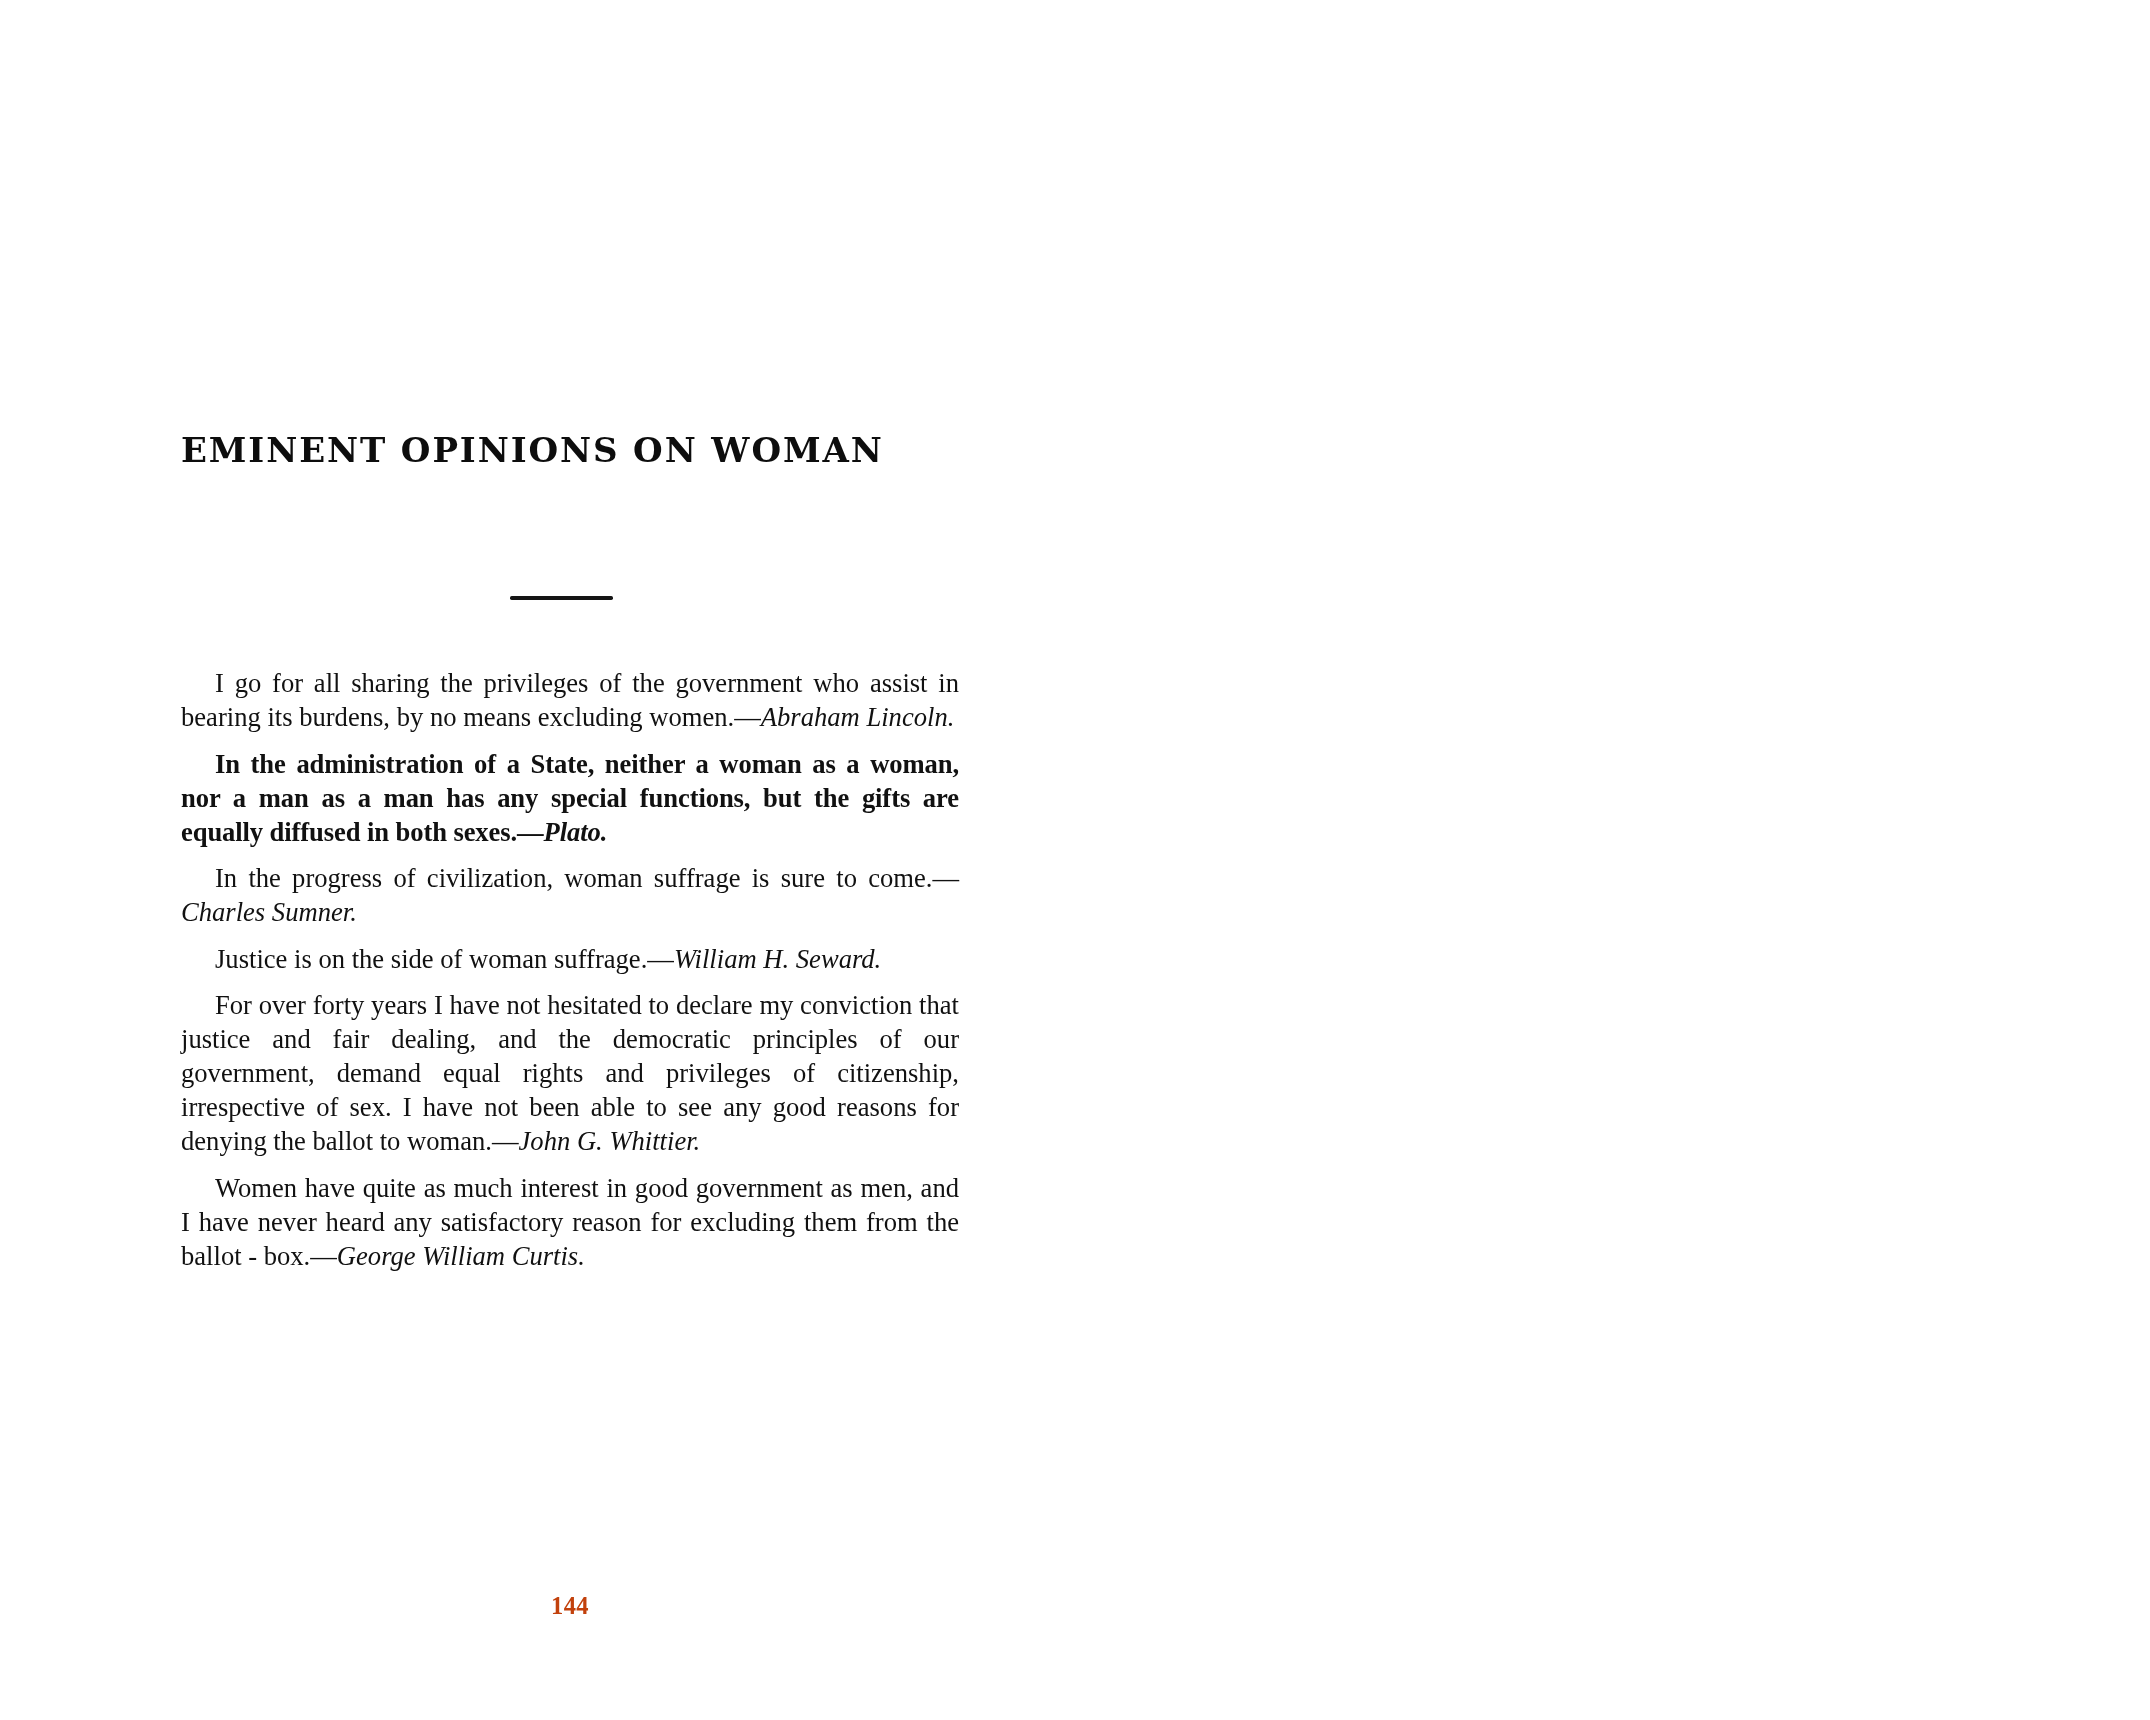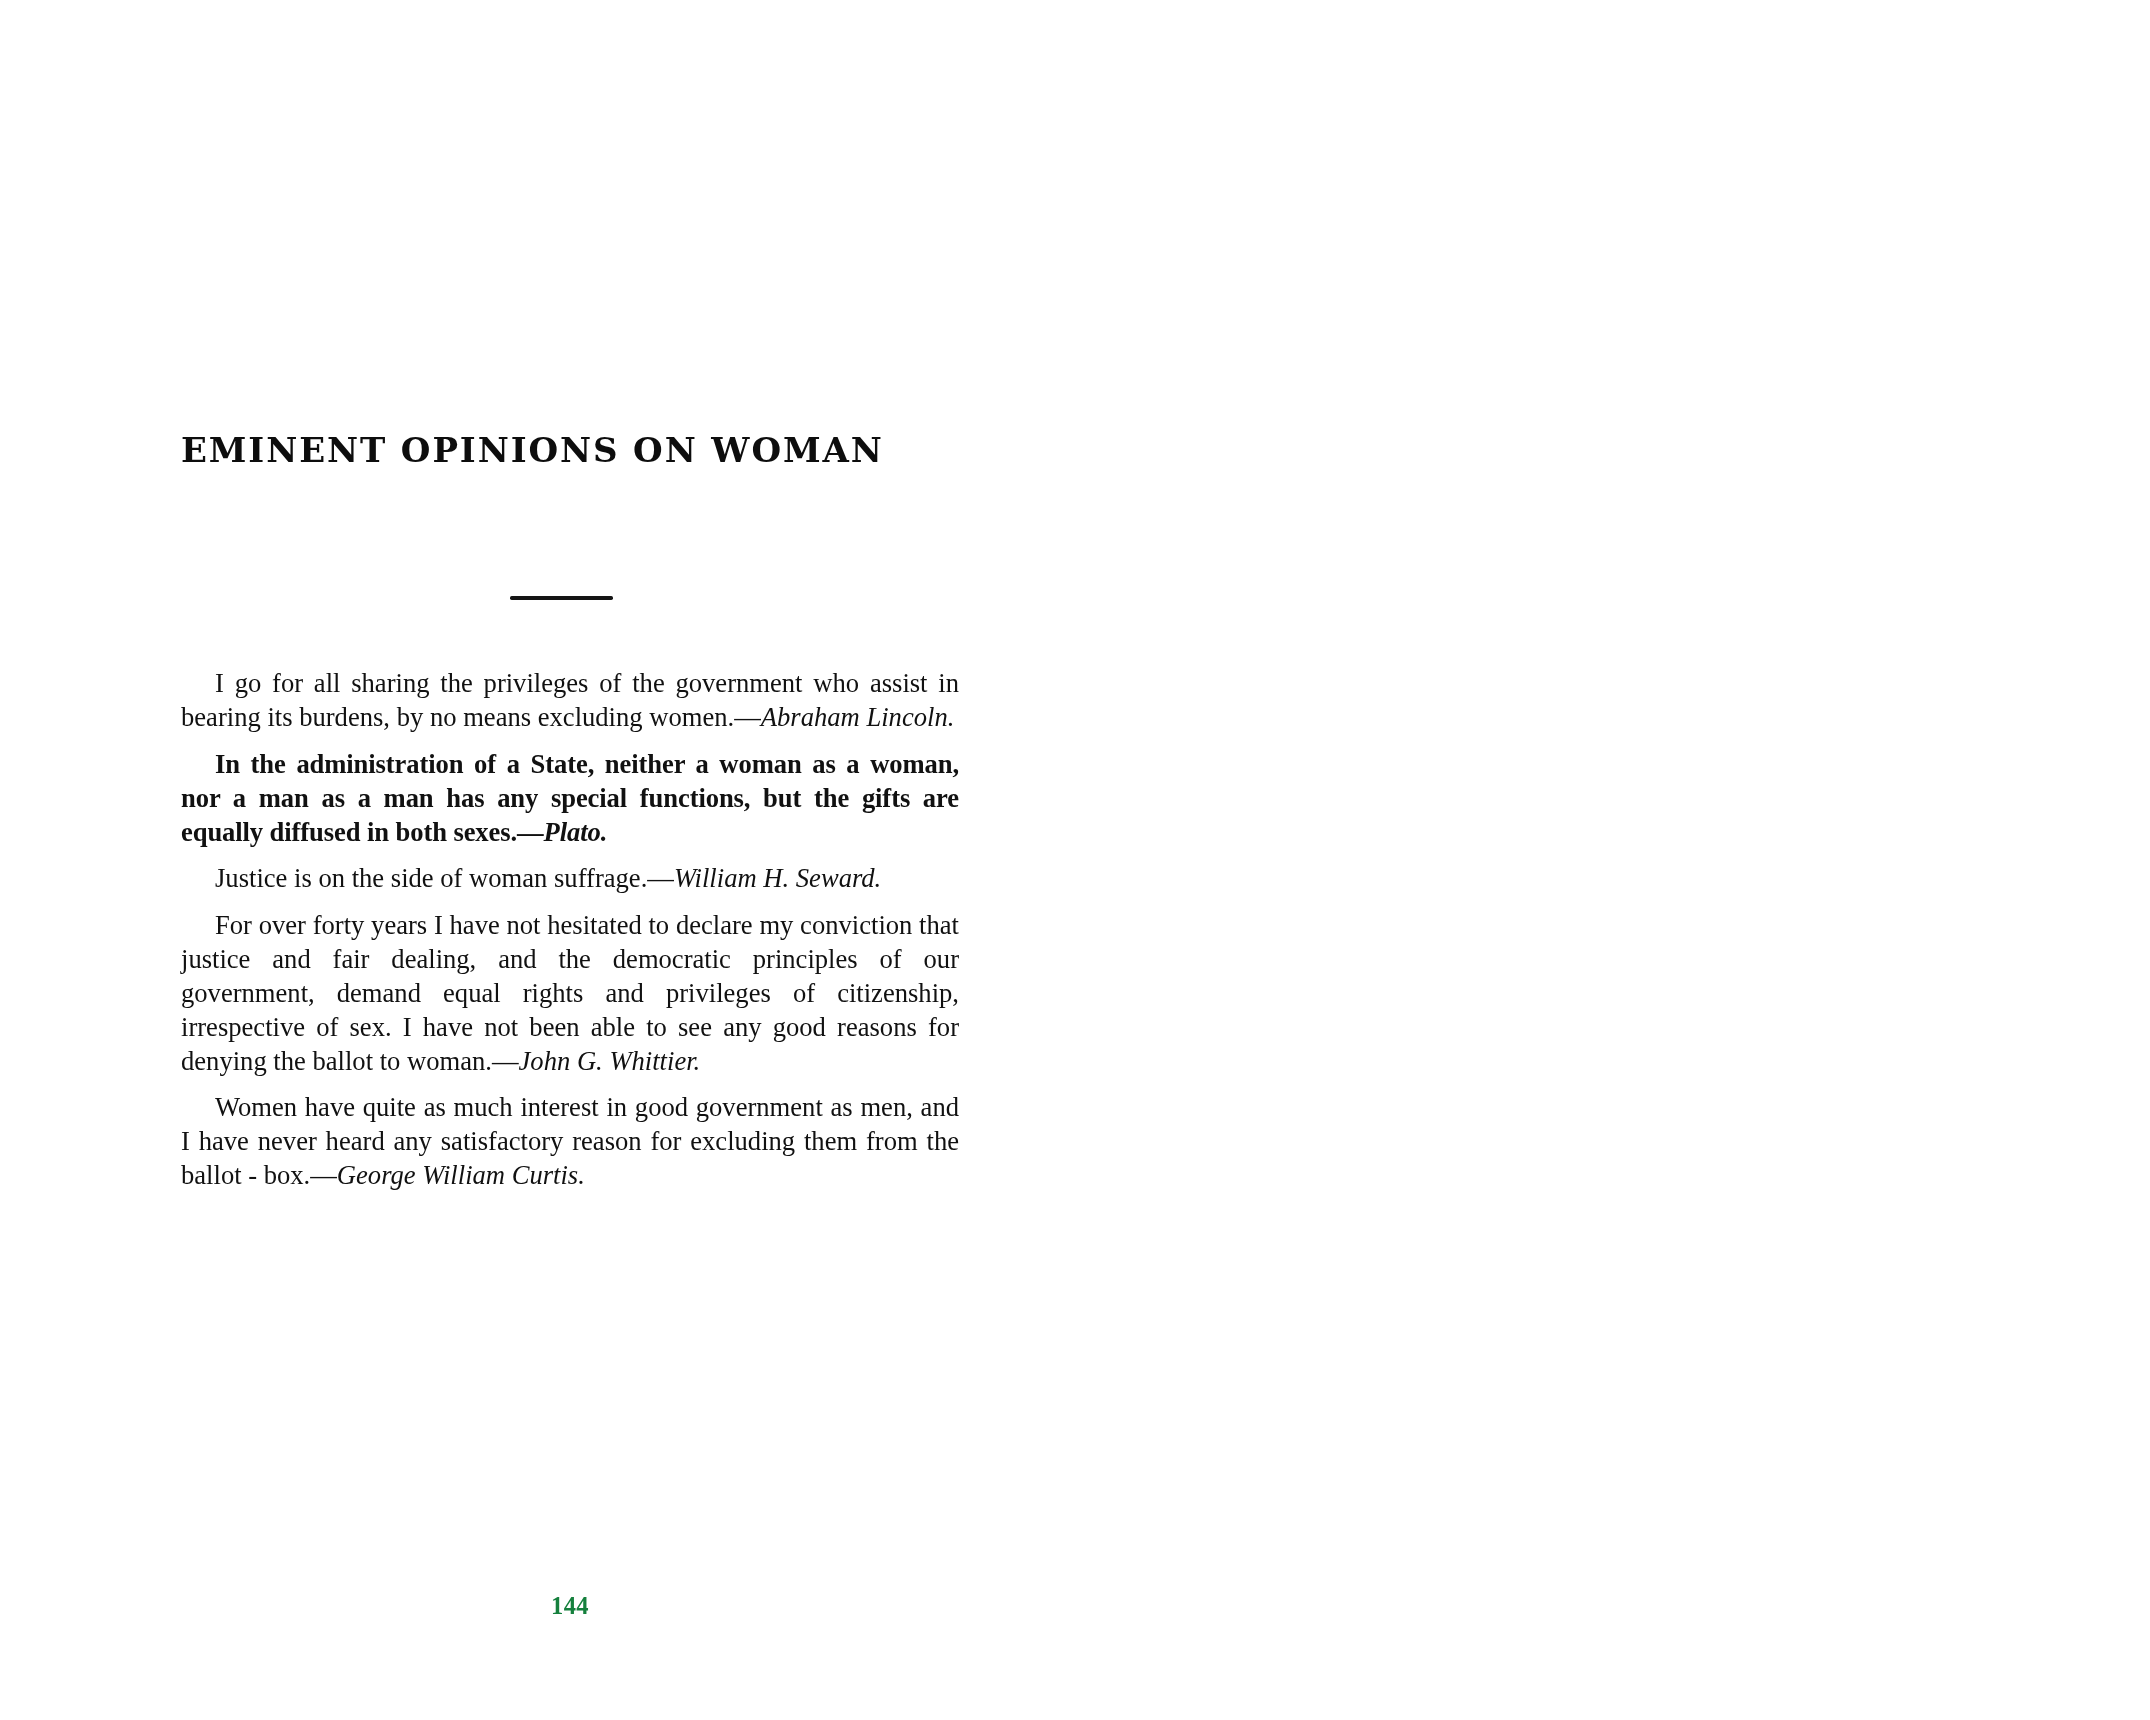--- a/index.html
+++ b/index.html
@@ -93,41 +93,42 @@
   
   .folio-bottom {
     position: absolute;
     left: 181px;
     top: 1592px;
     width: 778px;
     text-align: center;
     font-size: 24.5px;
     font-weight: 700;
     letter-spacing: 0.4px;
-    color: #15803d;
+    color: #c2410c;
   }
 </style>
 </head>
 <body>
 
 <div id="scan">
 
   <div class="page page-left">
 
     <div class="title-block">
       <h1 class="chapter-title">
         <span class="line1">EMINENT OPINIONS ON WOMAN</span>
       </h1>
     </div>
 
     <div class="title-rule"></div>
 
     <div class="column col-left" id="left-column">
         <p class="para"><span>I go for all sharing the privileges of the government who assist in bearing its burdens, by no means excluding women.</span><span class="dash">—</span><span class="attrib-wrap">Abraham Lincoln.</span></p>
         <p class="para heavy"><span>In the administration of a State, neither a woman as a woman, nor a man as a man has any special functions, but the gifts are equally diffused in both sexes.</span><span class="dash">—</span><span class="attrib-wrap">Plato.</span></p>
+        <p class="para"><span>In the progress of civilization, woman suffrage is sure to come.</span><span class="dash">—</span><span class="attrib-wrap">Charles Sumner.</span></p>
         <p class="para"><span>Justice is on the side of woman suffrage.</span><span class="dash">—</span><span class="attrib-wrap">William H. Seward.</span></p>
         <p class="para"><span>For over forty years I have not hesitated to declare my conviction that justice and fair dealing, and the democratic principles of our government, demand equal rights and privileges of citizenship, irrespective of sex. I have not been able to see any good reasons for denying the ballot to woman.</span><span class="dash">—</span><span class="attrib-wrap">John G. Whittier.</span></p>
         <p class="para"><span>Women have quite as much interest in good government as men, and I have never heard any satisfactory reason for excluding them from the ballot - box.</span><span class="dash">—</span><span class="attrib-wrap">George William Curtis.</span></p>
       </div>
 
     <div class="folio-bottom">144</div>
   </div>
 
   <div class="page page-right">
 

